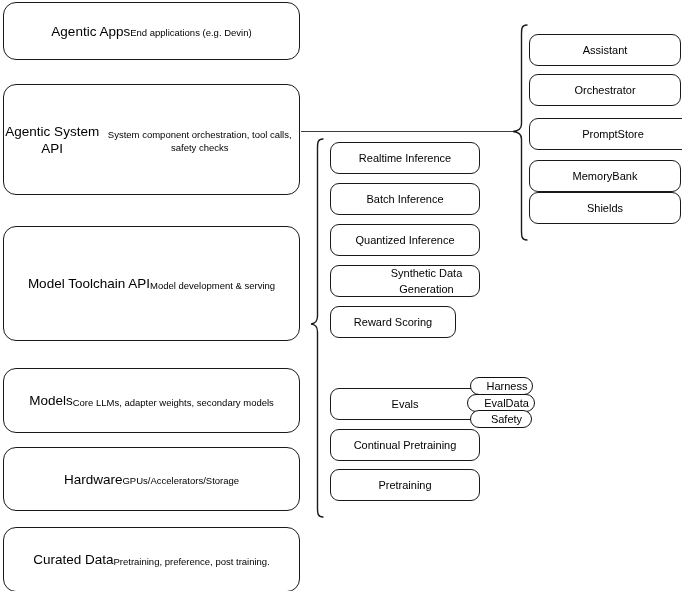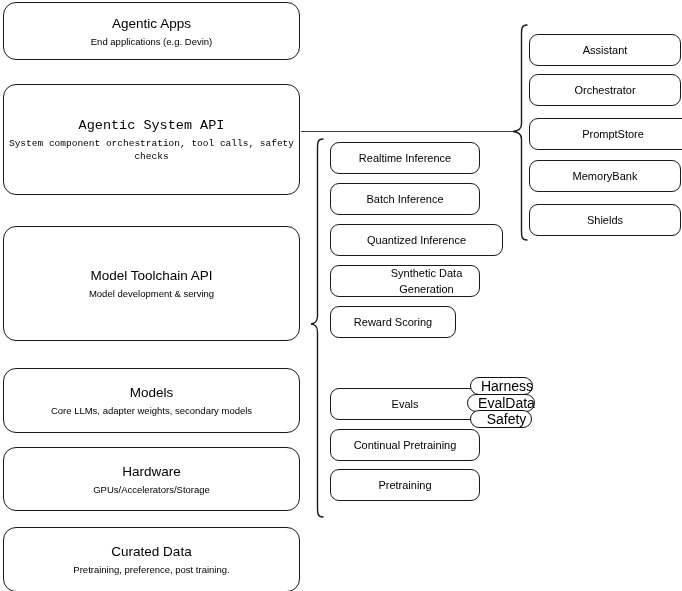--- a/index.html
+++ b/index.html
@@ -18,21 +18,21 @@
     height: 591px;
     background: #ffffff;
     overflow: hidden;
   }
   .node {
     position: absolute;
     box-sizing: border-box;
     border: 1.3px solid #1a1a1a;
     background: #ffffff;
     display: flex;
-    flex-direction: column;
+    flex-direction: row;
     align-items: center;
     justify-content: center;
     text-align: center;
   }
   
   .layer {
     border-radius: 13px;
   }
   .layer .title {
     font-size: 13.5px;
@@ -58,21 +58,21 @@
   
   .pill {
     border-radius: 999px;
     border: 1.3px solid #111;
     background: #ffffff;
     height: 18px;
     font-size: 11.5px;
     z-index: 5;
   }
   .pill .title {
-    font-size: 14px;
+    font-size: 11px;
     line-height: 14px;
     margin-left: 11px;
   }
   .connector {
     position: absolute;
     background: #3d3d3d;
   }
   .brace {
     position: absolute;
     pointer-events: none;
@@ -85,21 +85,21 @@
 </head>
 <body>
 
 <div id="canvas">
 
   <div class="node layer" style="left:3px; top:2px; width:297px; height:58px;">
     <div class="title">Agentic Apps</div>
     <div class="subtitle">End applications (e.g. Devin)</div>
   </div>
 
-  <div class="node layer" style="left:3px; top:84px; width:297px; height:111px;font-family:Liberation Mono, monospace;">
+  <div class="node layer" style="left:3px; top:84px; width:297px; height:111px;">
     <div class="title">Agentic System API</div>
     <div class="subtitle">System component orchestration, tool calls, safety checks</div>
   </div>
 
   <div class="node layer" style="left:3px; top:368px; width:297px; height:65px;">
     <div class="title">Models</div>
     <div class="subtitle">Core LLMs, adapter weights, secondary models</div>
   </div>
 
   <div class="node layer" style="left:3px; top:226px; width:297px; height:115px;">
@@ -124,21 +124,21 @@
       <path d="M13 1 C7.5 1 7.5 5 7.5 10 L7.5 178 C7.5 184 5 185.5 1 186 C5 186.5 7.5 188 7.5 194 L7.5 370 C7.5 375 7.5 379 13 379" stroke="#1a1a1a" stroke-width="1.4" fill="none" stroke-linecap="round"></path>
     </svg>
   </div>
 
   <div class="node cap" style="left:330px; top:142px; width:150px;">
     <div class="title">Realtime Inference</div>
   </div>
   <div class="node cap" style="left:330px; top:183px; width:150px;">
     <div class="title">Batch Inference</div>
   </div>
-  <div class="node cap" style="left:330px; top:224px; width:173px;">
+  <div class="node cap" style="left:330px; top:224px; width:150px;">
     <div class="title">Quantized Inference</div>
   </div>
   <div class="node cap" style="left:330px; top:265px; width:150px;padding-left:43px;">
     <div class="title">Synthetic Data Generation</div>
   </div>
   <div class="node cap" style="left:330px; top:306px; width:126px;">
     <div class="title">Reward Scoring</div>
   </div>
   <div class="node cap" style="left:330px; top:388px; width:150px;">
     <div class="title">Evals</div>
@@ -171,17 +171,17 @@
   </div>
   <div class="node cap" style="left:529px; top:74px; width:152px;">
     <div class="title">Orchestrator</div>
   </div>
   <div class="node cap" style="left:529px; top:118px; width:168px;">
     <div class="title">PromptStore</div>
   </div>
   <div class="node cap" style="left:529px; top:160px; width:152px;">
     <div class="title">MemoryBank</div>
   </div>
-  <div class="node cap" style="left:529px; top:204px; width:152px;">
+  <div class="node cap" style="left:529px; top:192px; width:152px;">
     <div class="title">Shields</div>
   </div>
 
 </div>
 
 </body></html>

